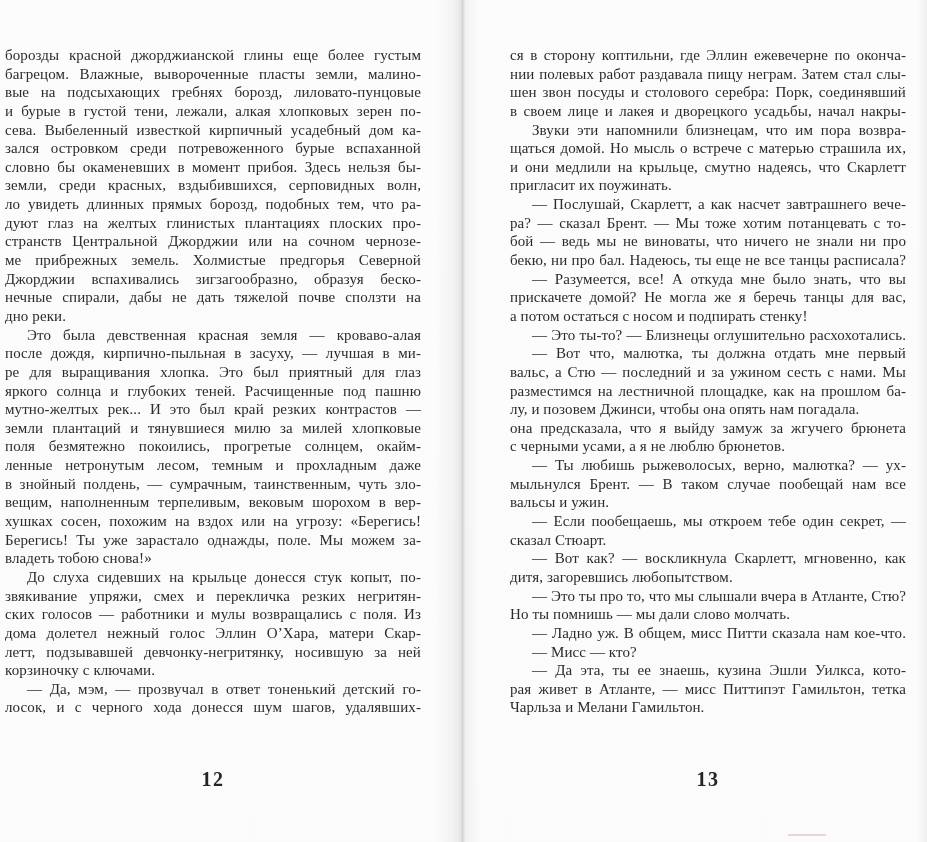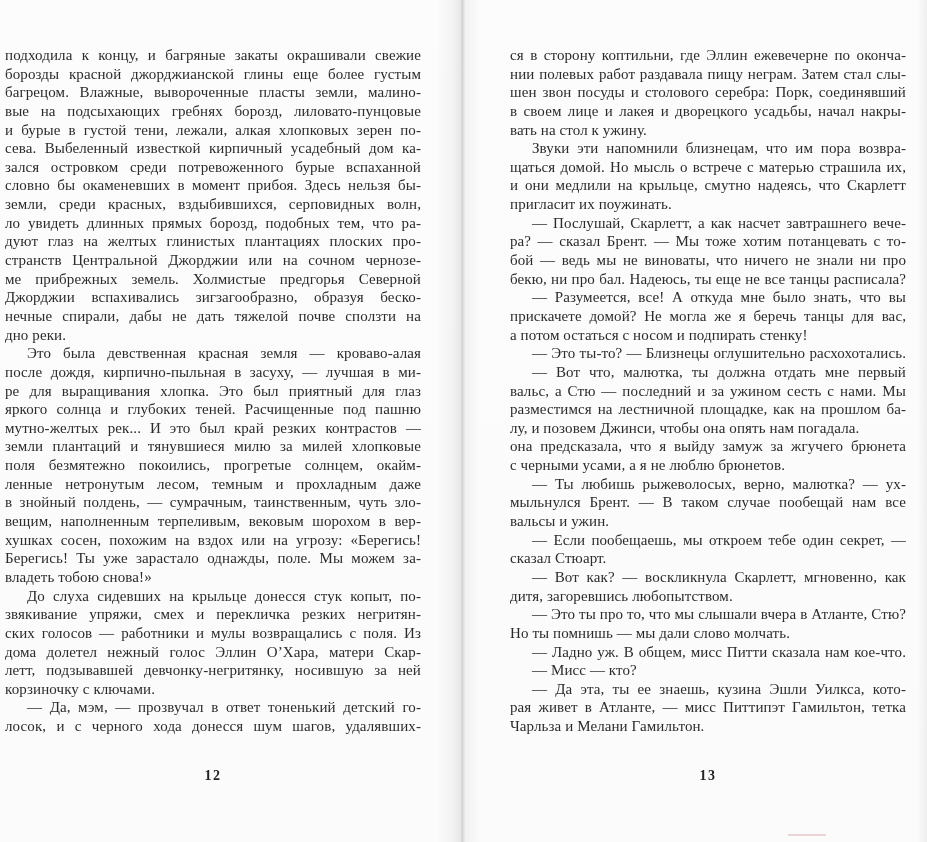--- a/index.html
+++ b/index.html
@@ -37,21 +37,21 @@
     letter-spacing: 0.1px;
     text-align: justify;
     text-align-last: justify;
     overflow: hidden;
   }
   .line.indent { text-indent: 22px; }
   .line.end { text-align-last: left; }
   .page-number {
     position: absolute;
     top: 768px;
-    font-size: 14px;
+    font-size: 20px;
     font-weight: bold;
     letter-spacing: 1.5px;
     text-align: center;
     color: #242424;
   }
   .left .page-number { left: 5px; width: 416px; }
   .right .page-number { left: 510px; width: 396px; font-family: Liberation Serif, serif; }
   .gutter {
     position: absolute;
     left: 436px;
@@ -86,21 +86,20 @@
     opacity: 0.8;
   }
 </style>
 </head>
 <body style="background: rgb(252, 252, 252);">
 
 <div class="spread" style="color: rgb(43, 43, 43);">
 
   <div class="page left">
     <div class="text-block">
-        <div class="line">подходила к концу, и багряные закаты окрашивали свежие</div>
         <div class="line">борозды красной джорджианской глины еще более густым</div>
         <div class="line">багрецом. Влажные, вывороченные пласты земли, малино-</div>
         <div class="line">вые на подсыхающих гребнях борозд, лиловато-пунцовые</div>
         <div class="line">и бурые в густой тени, лежали, алкая хлопковых зерен по-</div>
         <div class="line">сева. Выбеленный известкой кирпичный усадебный дом ка-</div>
         <div class="line">зался островком среди потревоженного бурые вспаханной</div>
         <div class="line">словно бы окаменевших в момент прибоя. Здесь нельзя бы-</div>
         <div class="line">земли, среди красных, вздыбившихся, серповидных волн,</div>
         <div class="line">ло увидеть длинных прямых борозд, подобных тем, что ра-</div>
         <div class="line">дуют глаз на желтых глинистых плантациях плоских про-</div>
@@ -135,21 +134,20 @@
   </div>
 
   <div class="gutter"></div>
 
   <div class="page right">
     <div class="text-block">
         <div class="line">ся в сторону коптильни, где Эллин ежевечерне по оконча-</div>
         <div class="line">нии полевых работ раздавала пищу неграм. Затем стал слы-</div>
         <div class="line">шен звон посуды и столового серебра: Порк, соединявший</div>
         <div class="line">в своем лице и лакея и дворецкого усадьбы, начал накры-</div>
-        <div class="line end">вать на стол к ужину.</div>
         <div class="line indent">Звуки эти напомнили близнецам, что им пора возвра-</div>
         <div class="line">щаться домой. Но мысль о встрече с матерью страшила их,</div>
         <div class="line">и они медлили на крыльце, смутно надеясь, что Скарлетт</div>
         <div class="line end">пригласит их поужинать.</div>
         <div class="line indent">— Послушай, Скарлетт, а как насчет завтрашнего вече-</div>
         <div class="line">ра? — сказал Брент. — Мы тоже хотим потанцевать с то-</div>
         <div class="line">бой — ведь мы не виноваты, что ничего не знали ни про бар-</div>
         <div class="line">бекю, ни про бал. Надеюсь, ты еще не все танцы расписала?</div>
         <div class="line indent">— Разумеется, все! А откуда мне было знать, что вы</div>
         <div class="line">прискачете домой? Не могла же я беречь танцы для вас,</div>

